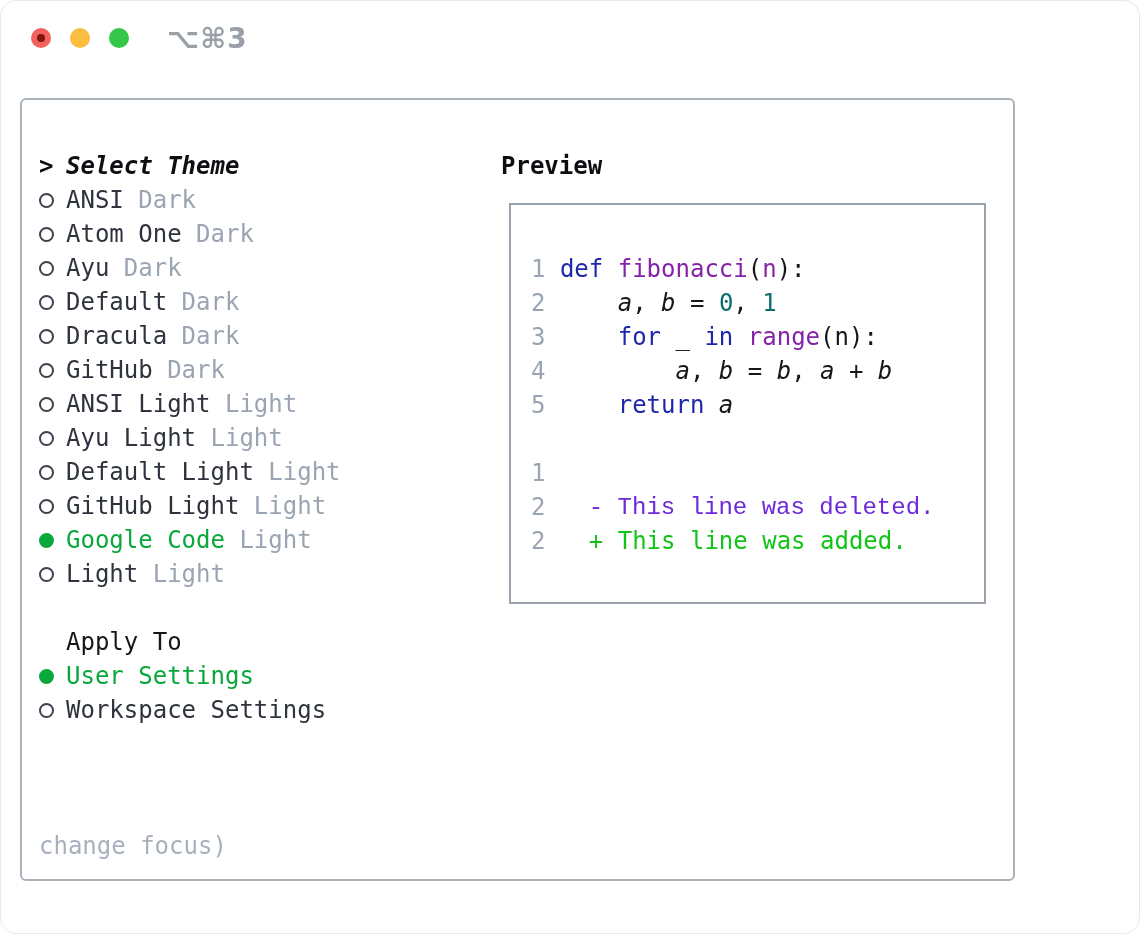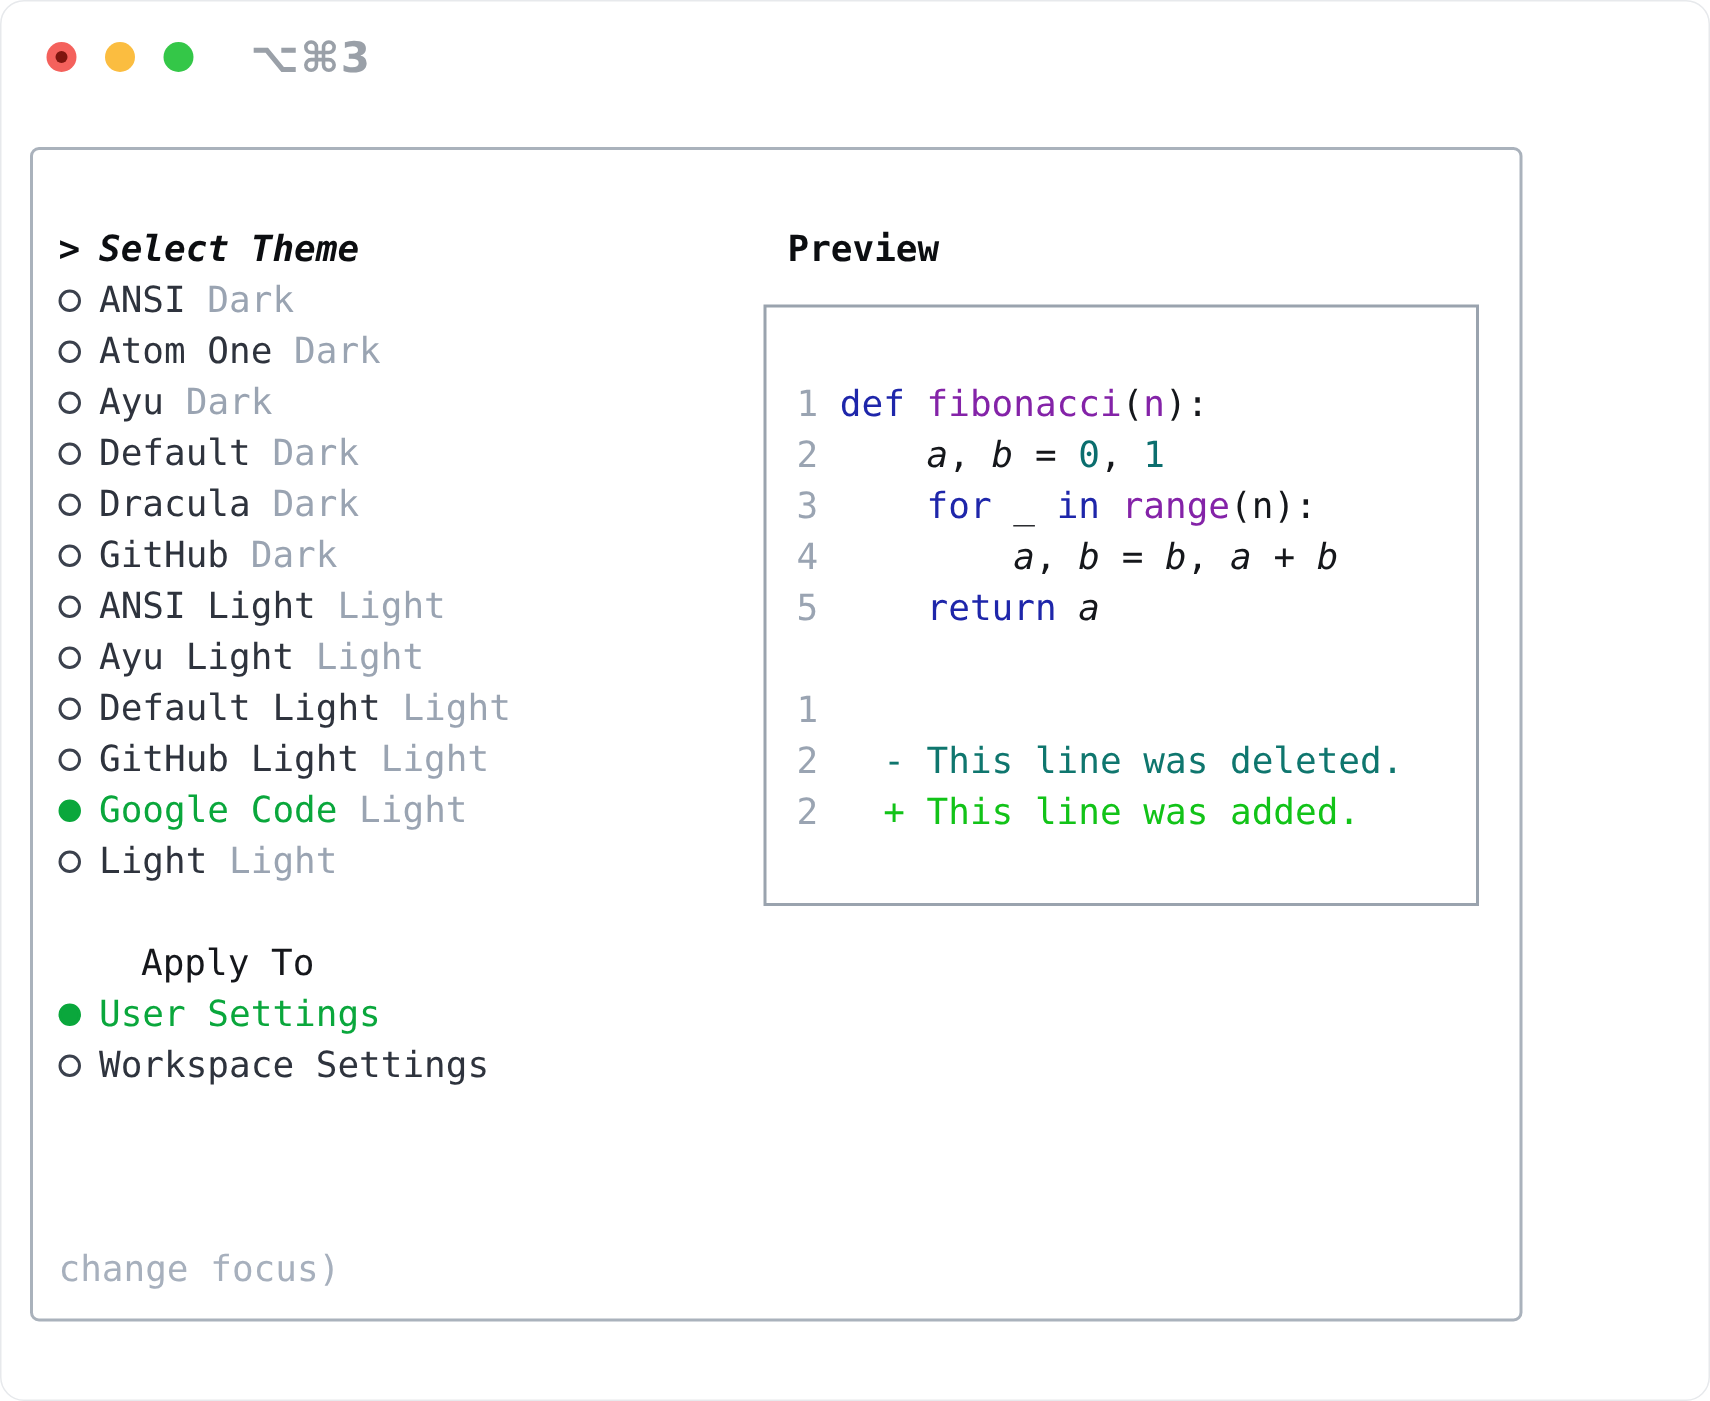--- a/index.html
+++ b/index.html
@@ -22,42 +22,42 @@
   
   .main-box{position:absolute;left:19px;top:97px;width:995px;height:783px;
             border:2px solid #aab2bc;border-radius:6px;background:#fff;}
   
   .left-col{position:absolute;left:17px;top:49px;}
   .row{display:flex;align-items:center;height:34px;font-size:24px;white-space:pre;}
   .row.blank{height:34px;}
   .gutter{width:27px;flex:none;display:flex;align-items:center;}
   .caret{font-weight:bold;color:#0c0e11;font-size:24px;}
   .hdr{font-weight:bold;color:#0c0e11;font-style:italic;}
-  .hdr2{color:#15171b;margin-left:28px;}
+  .hdr2{color:#15171b;}
   .bullet{width:15px;height:15px;border:2.5px solid #3b414d;border-radius:50%;flex:none;}
   .bullet.on{background:#0aa73c;border-color:#0aa73c;}
   .name{color:#2e333d;}
   .name.sel{color:#0aa73c;}
   .variant{color:#9aa4b2;}
   .help{margin-top:0;font-size:24px;line-height:34px;color:#a7b0bd;white-space:pre;}
   
-  .preview-label{position:absolute;left:503px;top:49px;height:34px;display:flex;align-items:center;
+  .preview-label{position:absolute;left:479px;top:49px;height:34px;display:flex;align-items:center;
                  font-size:24px;font-weight:bold;color:#0c0e11;}
   .preview-box{position:absolute;left:487px;top:103px;width:477px;height:401px;
                border:2px solid #9aa3ae;background:#fff;}
   .code{position:absolute;left:20px;top:47px;}
   .code-line{height:34px;display:flex;align-items:center;font-size:24px;white-space:pre;}
   .lnum{color:#9aa4b2;}
   .kw{color:#1e26aa;}
   .fn{color:#8423a8;}
   .lit{color:#0b6e6e;}
   .pl{color:#15171b;}
   .var{color:#15171b;font-style:italic;}
   .ctx{color:#8a929e;}
-  .del{color:#0f766e;}
+  .del{color:#6d28d9;font-family:Liberation Mono, monospace;}
   .add{color:#12c318;}
 </style>
 </head>
 <body>
 
 <div class="window">
 
   <div class="titlebar">
     <span class="light red">
       <span class="dot"></span>

